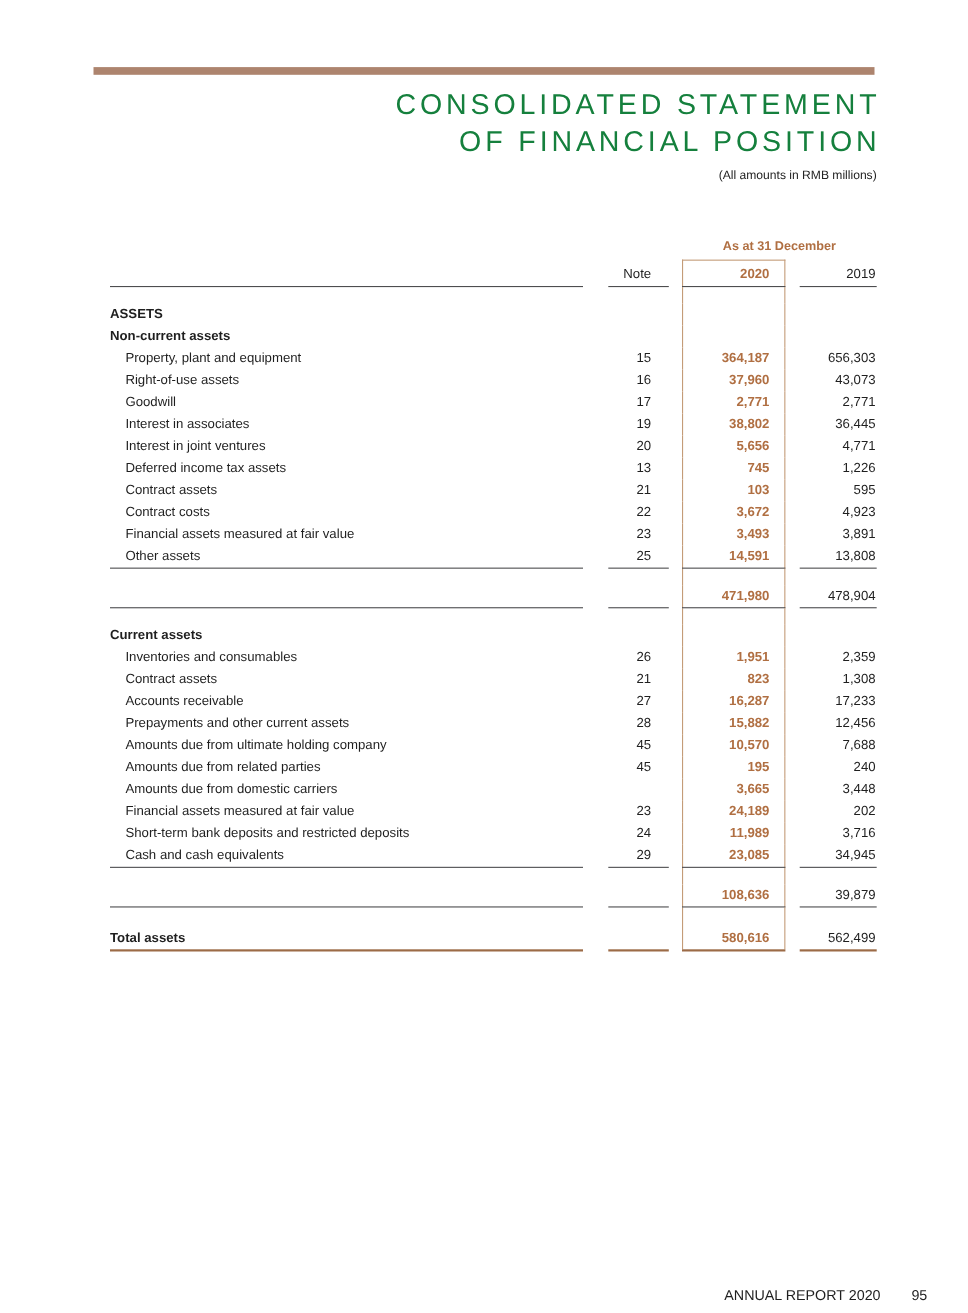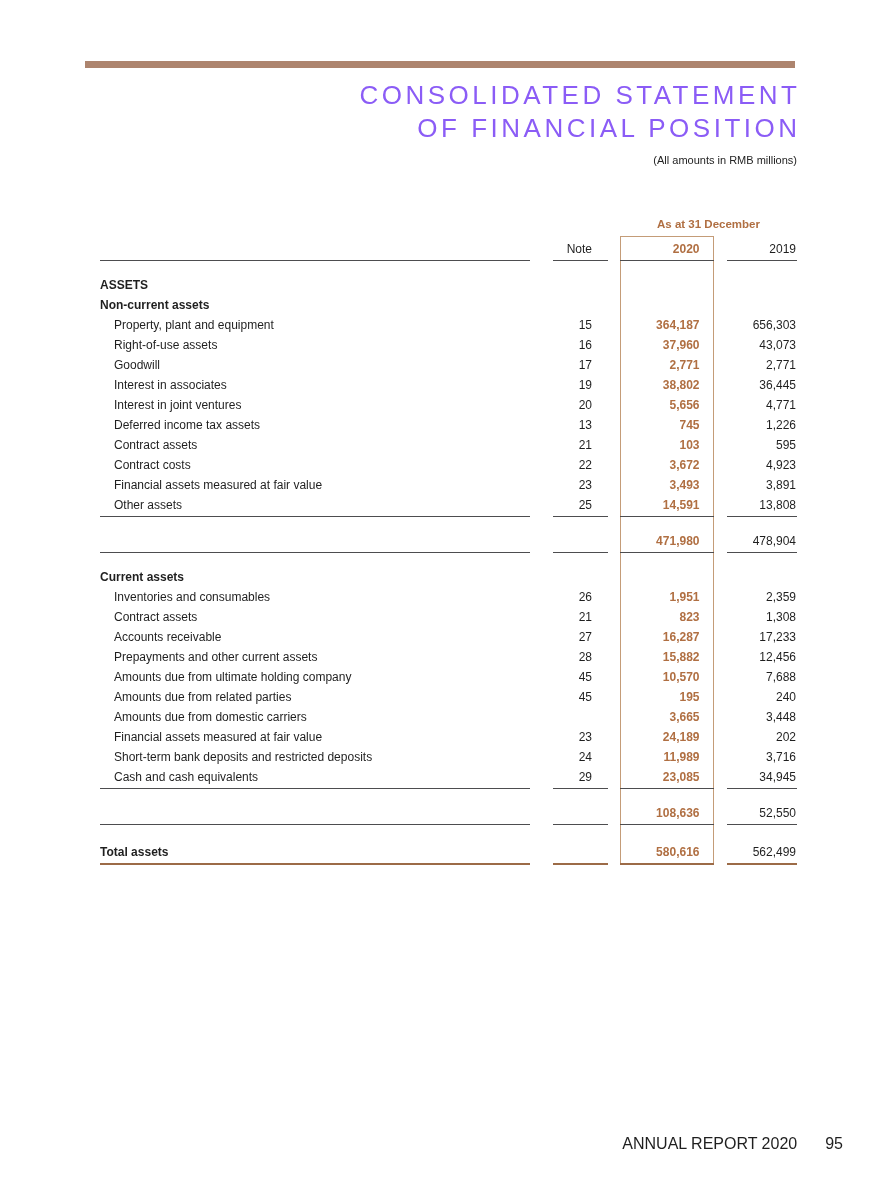--- a/index.html
+++ b/index.html
@@ -16,21 +16,21 @@
     position: absolute; left: 85px; top: 61px;
     width: 710px; height: 7px;
     background: var(--accent-bar, #ad846e);
   }
   .title-block {
     position: absolute; top: 79px; left: 100px; width: 697px;
     text-align: right;
   }
   .title-line {
     font-size: 26px; font-weight: 400; letter-spacing: 3.5px;
-    margin-right: -3.5px; line-height: 33px; color: #8b5cf6;
+    margin-right: -3.5px; line-height: 33px; color: #15803d;
   }
   .subtitle { margin-top: 9px; font-size: 11px; color: #232323; }
 
   table.fin-table {
     position: absolute; top: 214px; left: 100px; width: 697px;
     border-collapse: collapse; table-layout: fixed;
   }
   col.w-lbl { width: 430px; } col.w-g1 { width: 23px; }
   col.w-note { width: 55px; } col.w-g2 { width: 12px; }
   col.w-y20 { width: 93px; } col.w-g3 { width: 14px; }
@@ -62,23 +62,23 @@
   tr.section td.lbl { font-weight: 700; }
   tr.item td.lbl { padding-left: 14px; }
   tr.rule td.c { border-bottom: 1px solid var(--rule, #4d4d4f); }
   tr.spacer td { height: 16px; }
   tr.total td { height: 24px; }
   tr.total td.lbl { font-weight: 700; }
   tr.total td.y19 { font-weight: 400; }
   tr.total td.c { border-bottom: 2px solid var(--total-rule, #9c6b47); }
 
   .footer {
-    position: absolute; top: 1135px; right: 37px;
+    position: absolute; top: 1170px; right: 37px;
     display: flex; align-items: baseline; gap: 28px;
-    font-size: 16px; color: #1f1f1f;
+    font-size: 13px; color: #1f1f1f;
   }
 </style>
 </head>
 <body>
 
 <div class="page">
 
   <div class="accent-bar"></div>
 
   <div class="title-block">
@@ -368,21 +368,21 @@
           <td class="g"></td>
           <td class="y19 c"></td>
         </tr>
         <tr class="subtotal rule">
           <td class="lbl c"></td>
           <td class="g"></td>
           <td class="note c"></td>
           <td class="g"></td>
           <td class="y20 c">108,636</td>
           <td class="g"></td>
-          <td class="y19 c">52,550</td>
+          <td class="y19 c">39,879</td>
         </tr>
         <tr class="spacer">
           <td class="lbl c"></td>
           <td class="g"></td>
           <td class="note c"></td>
           <td class="g"></td>
           <td class="y20 c"></td>
           <td class="g"></td>
           <td class="y19 c"></td>
         </tr>

